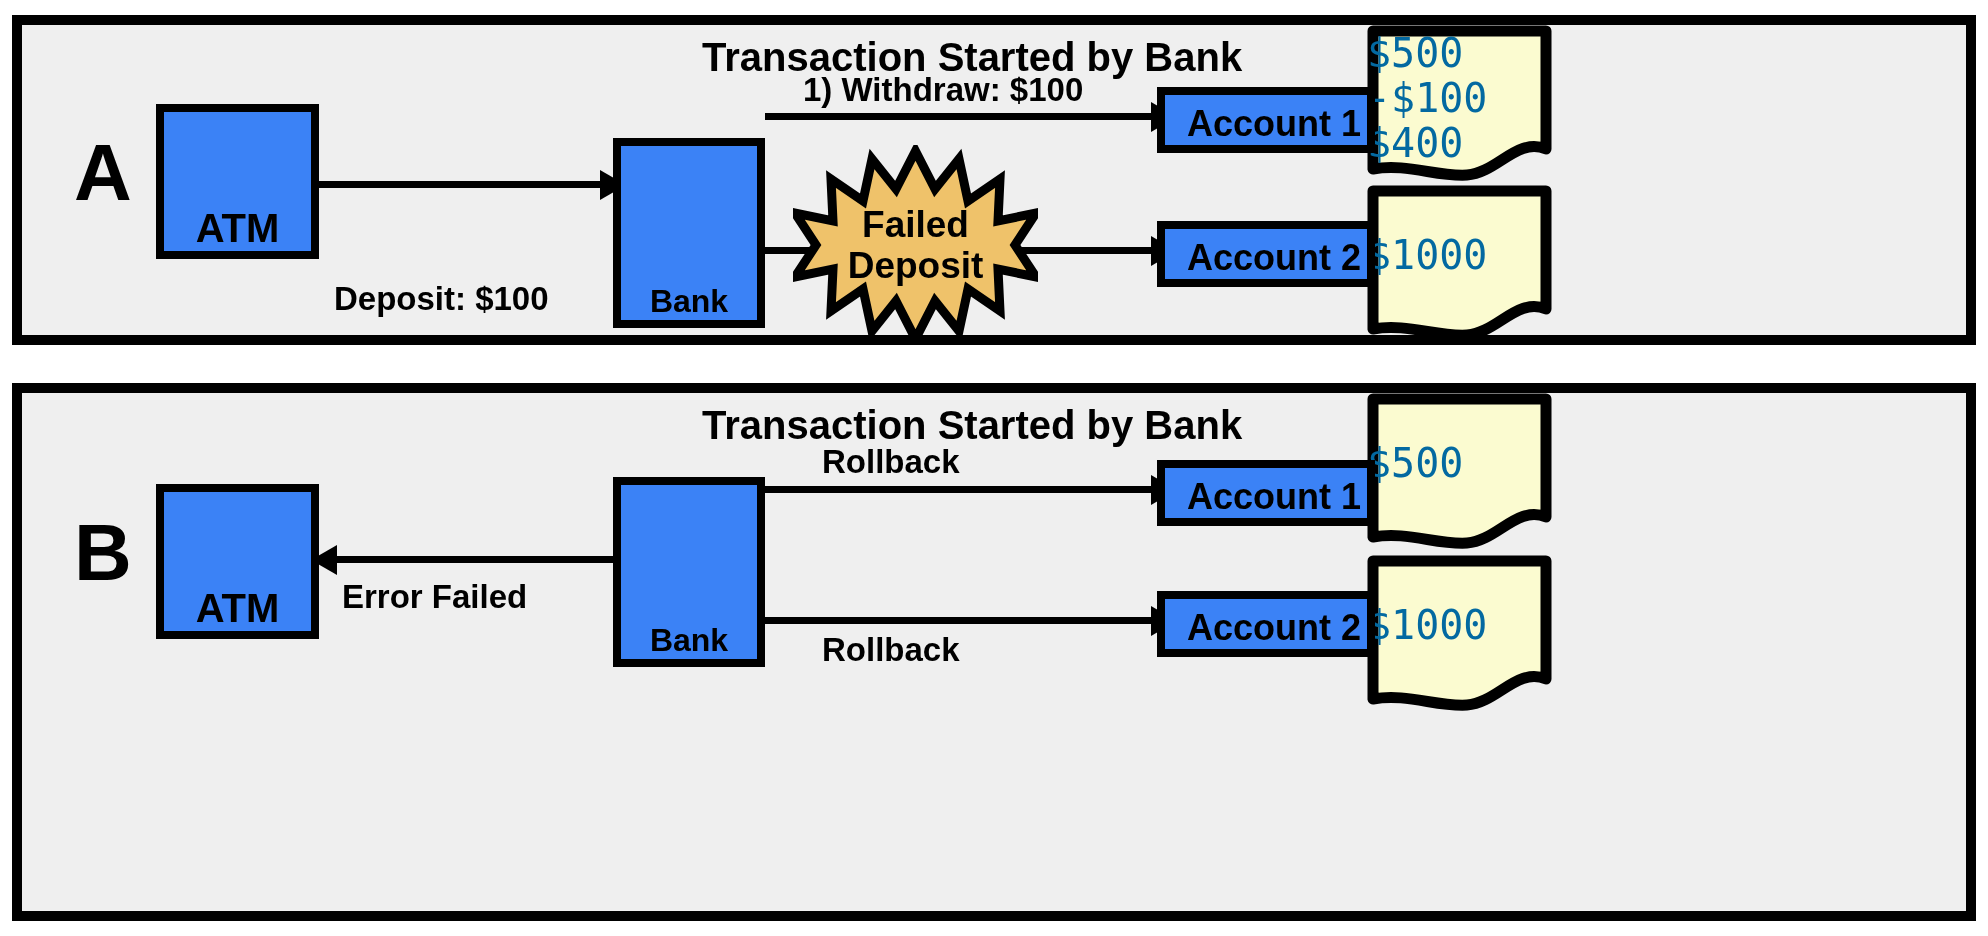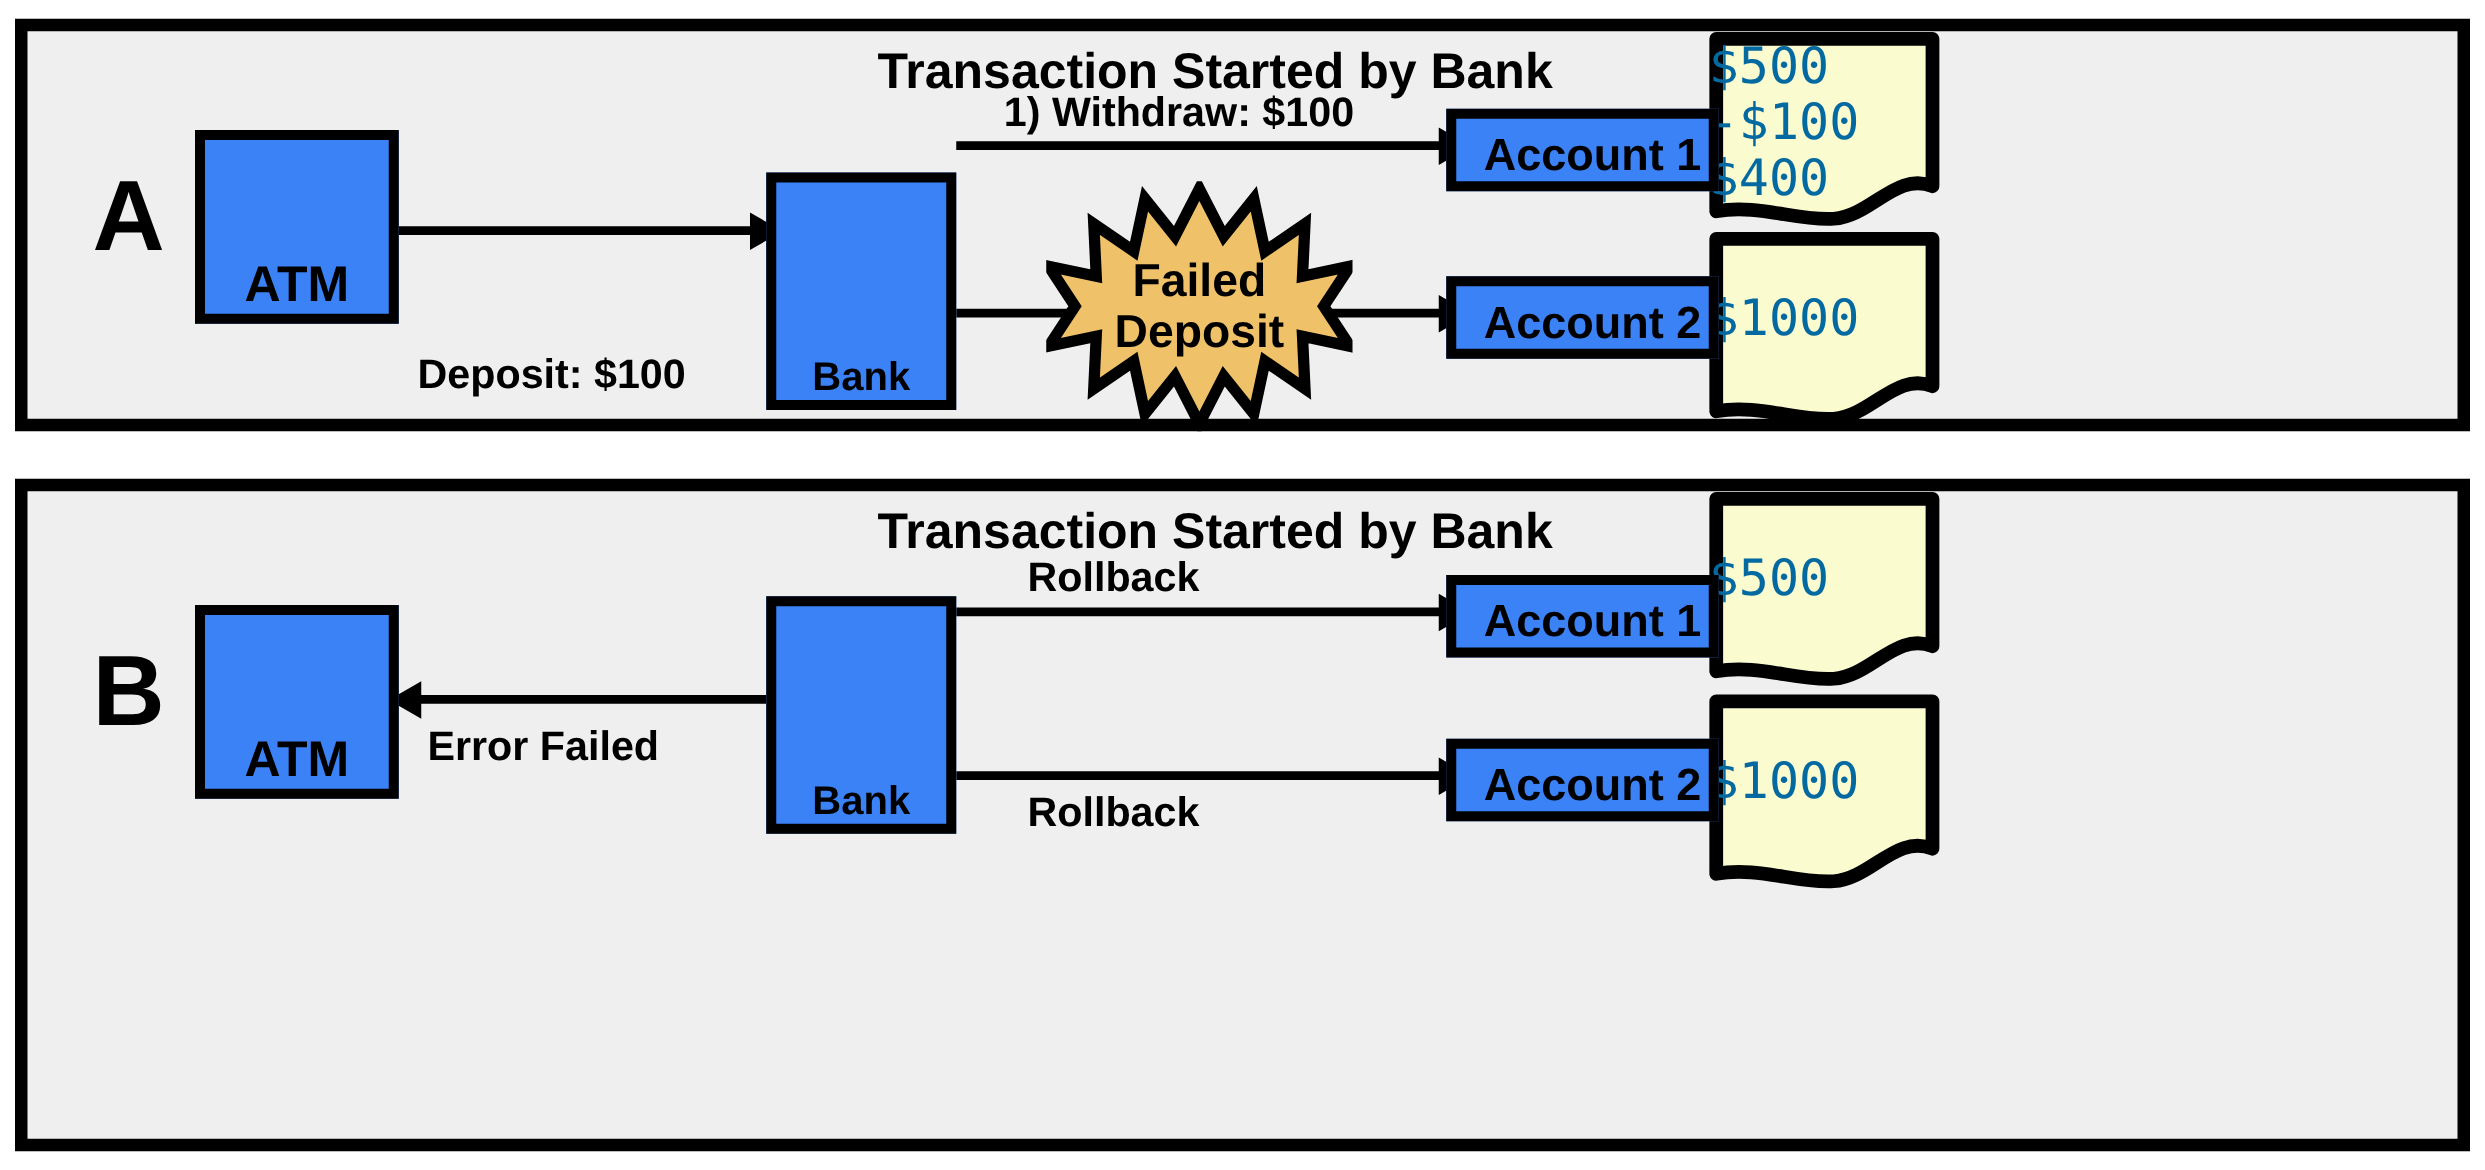--- a/index.html
+++ b/index.html
@@ -117,21 +117,21 @@
       <span>Bank</span>
     </div>
 
     <div class="hline" style="left:743px;top:88px;width:402px;"></div>
     <div class="arrow-r" style="left:1129px;top:77px;"></div>
     <div class="lbl edge-label" style="left:770px;top:46px;margin-left:11px;">1) Withdraw: $100</div>
 
     <div class="hline" style="left:743px;top:222px;width:402px;"></div>
     <div class="arrow-r" style="left:1129px;top:211px;"></div>
 
-    <div class="burst" style="left:815px;top:120px;width:245px;height:200px;">
+    <div class="burst" style="left:771px;top:120px;width:245px;height:200px;">
       <svg viewBox="0 0 245 200" width="245" height="200" aria-hidden="true">
         <polygon fill="#efc26a" stroke="#000" stroke-width="9" stroke-linejoin="miter" points="122.5,6 142,44 166,14 175,56 207,34 205,76 243,68 222,100 243,132 205,124 207,166 175,144 166,186 142,156 122.5,194 103,156 79,186 70,144 38,166 40,124 2,132 23,100 2,68 40,76 38,34 70,56 79,14 103,44"></polygon>
       </svg>
       <div class="burst-text">
         <div>Failed</div>
         <div>Deposit</div>
       </div>
     </div>
 
     <div class="note" style="left:1345px;top:0px;width:185px;height:158px;">

